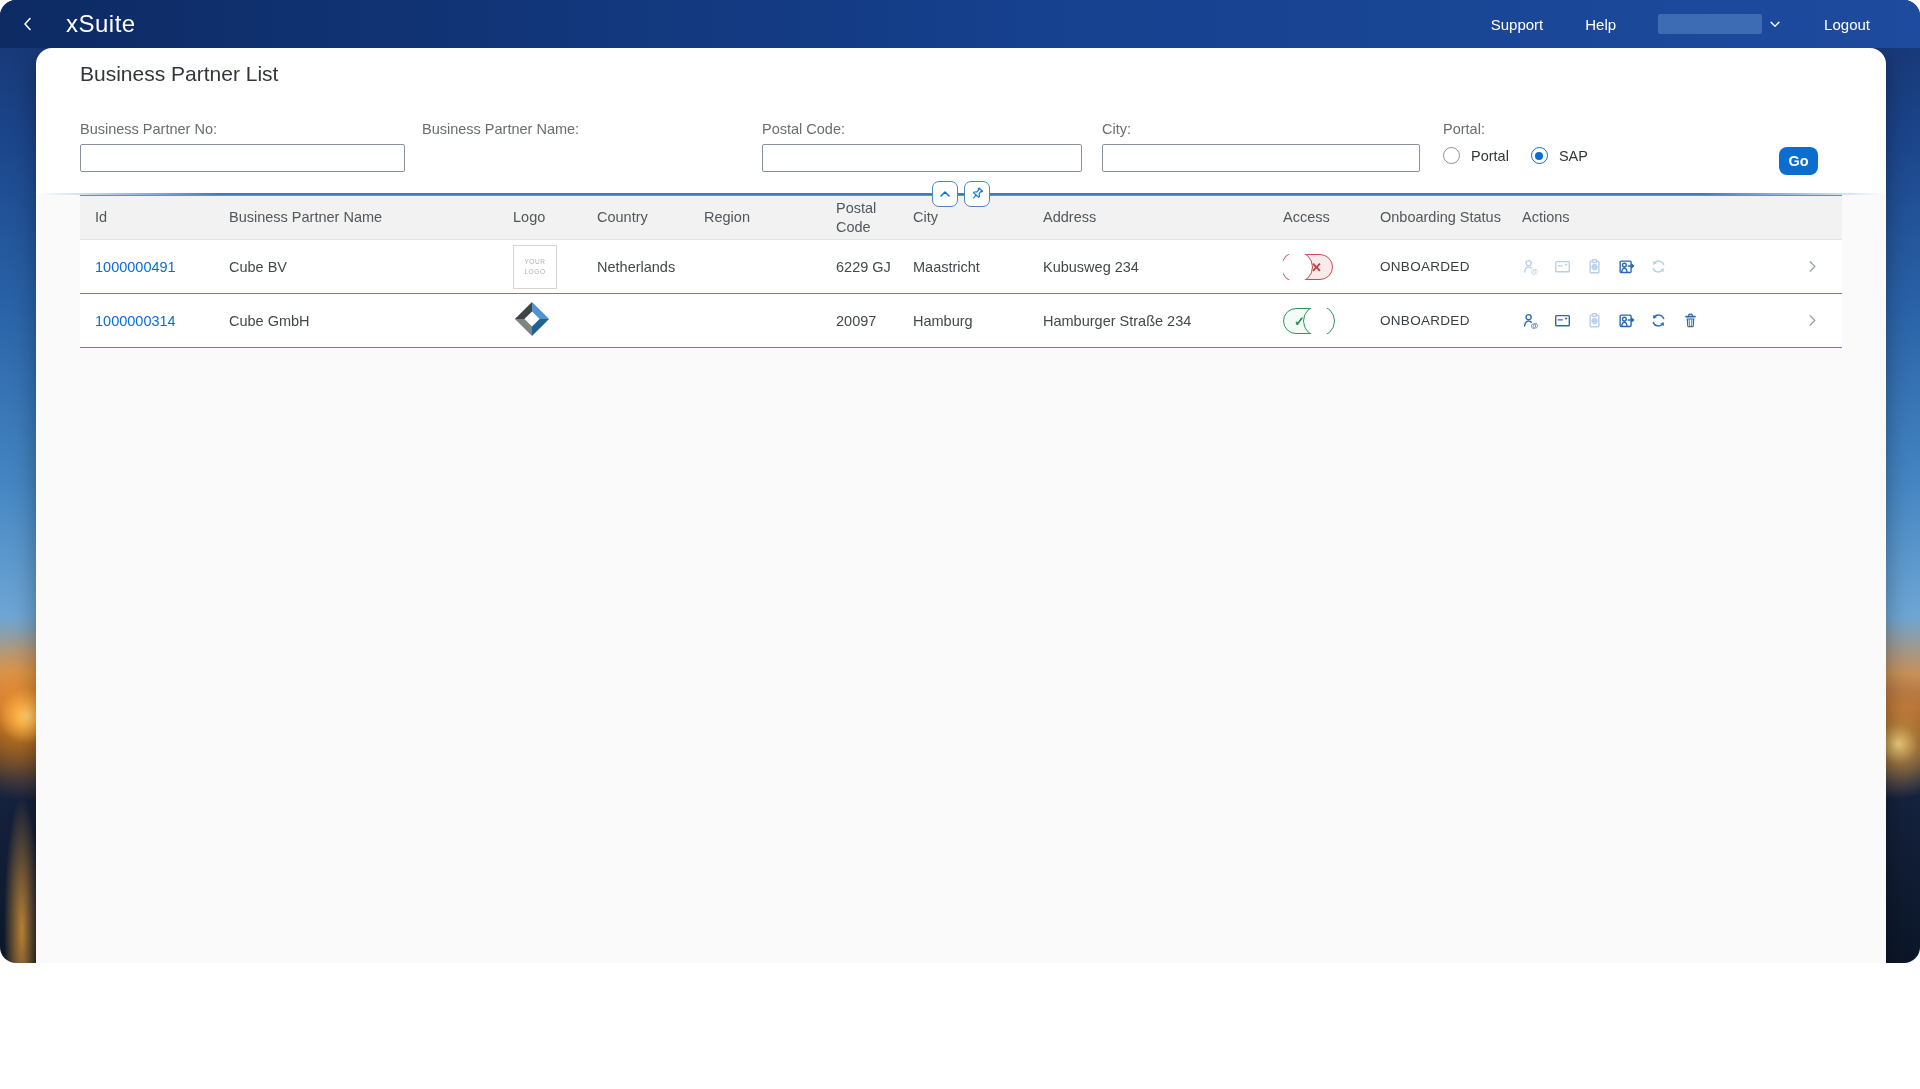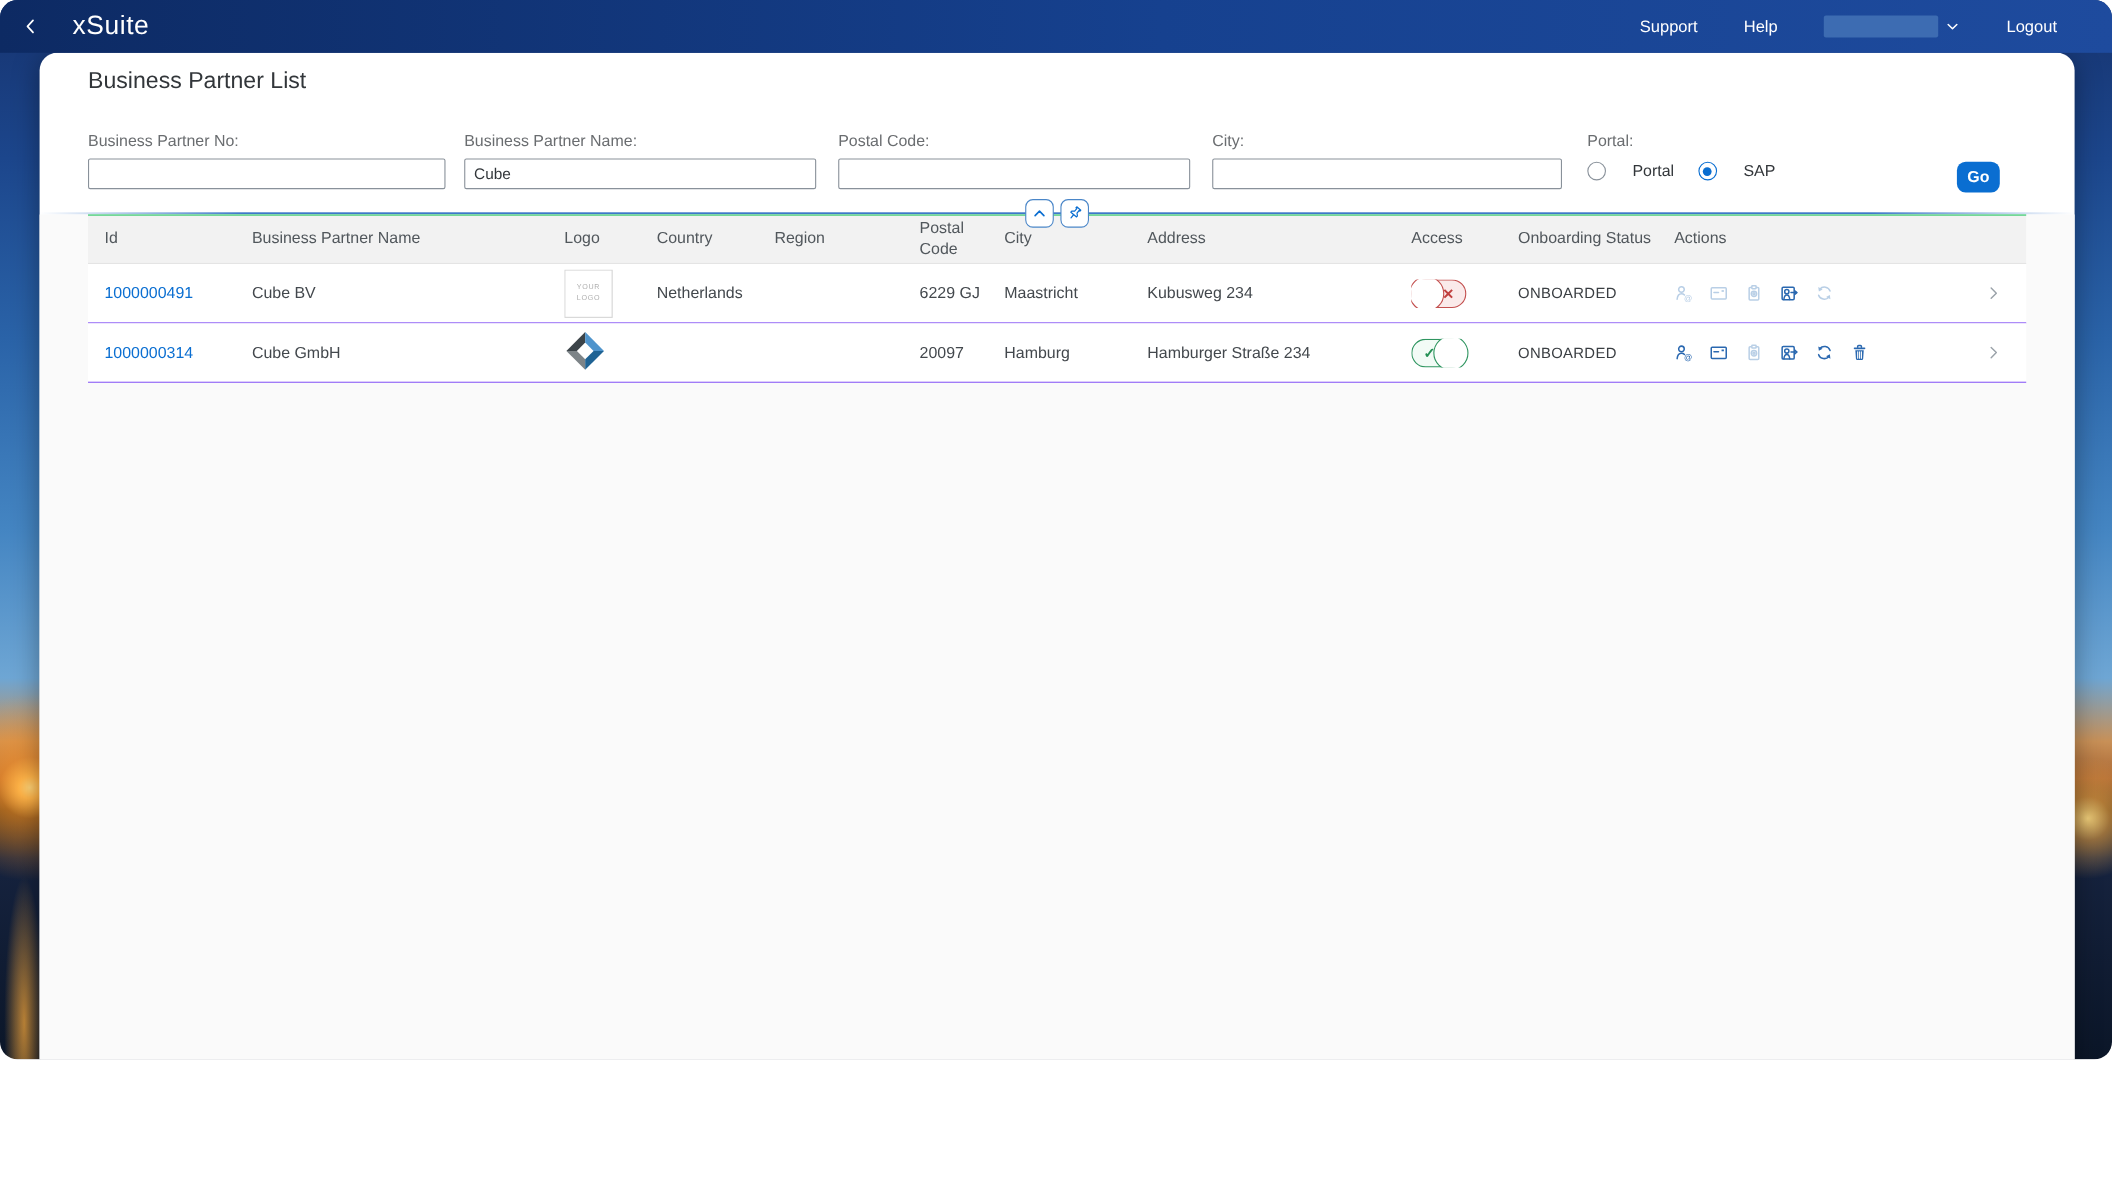--- a/index.html
+++ b/index.html
@@ -42,21 +42,21 @@
   .fgroup input[type=text] {
     margin-top:7px; height:28px; border:1px solid #89919a; border-radius:2px;
     background:#fff; font-size:14px; color:#32363a; padding:0 8px; font-family:"Liberation Sans",sans-serif;
   }
   .g1{left:44px;}  .g1 input{width:325px;}
   .g2{left:386px;} .g2 input{width:320px;}
   .g3{left:726px;} .g3 input{width:320px;}
   .g4{left:1066px;}.g4 input{width:318px;}
   .g5{left:1407px;}
   .radio-row { margin-top:10px; display:flex; align-items:center; gap:22px; font-size:14.5px; color:#32363a; }
-  .radio { display:flex; align-items:center; gap:24px; cursor:pointer; }
+  .radio { display:flex; align-items:center; gap:11px; cursor:pointer; }
   .rdot { width:17px; height:17px; border-radius:50%; border:1.5px solid #89919a; background:#fff; position:relative; }
   .radio.sel .rdot { border-color:#0a6ed1; }
   .radio.sel .rdot::after { content:""; position:absolute; left:50%; top:50%; transform:translate(-50%,-50%); width:8px; height:8px; border-radius:50%; background:#0a6ed1; }
   .go-btn {
     position:absolute; left:1743px; top:99px; width:39px; height:28px;
     background:#0a6ed1; color:#fff; border:none; border-radius:8px; font-size:14.5px; font-weight:700;
     font-family:"Liberation Sans",sans-serif; cursor:pointer;
   }
 
   .header-line {
@@ -149,21 +149,20 @@
   <main class="card">
 
     <h1 class="page-title">Business Partner List</h1>
 
     <div class="fgroup g1">
       <label>Business Partner No:</label>
       <input type="text" value="" style="">
     </div>
     <div class="fgroup g2">
       <label>Business Partner Name:</label>
-      <input type="text" value="Cube" style="">
     </div>
     <div class="fgroup g3">
       <label>Postal Code:</label>
       <input type="text" value="" style="">
     </div>
     <div class="fgroup g4">
       <label>City:</label>
       <input type="text" value="" style="">
     </div>
     <div class="fgroup g5">

